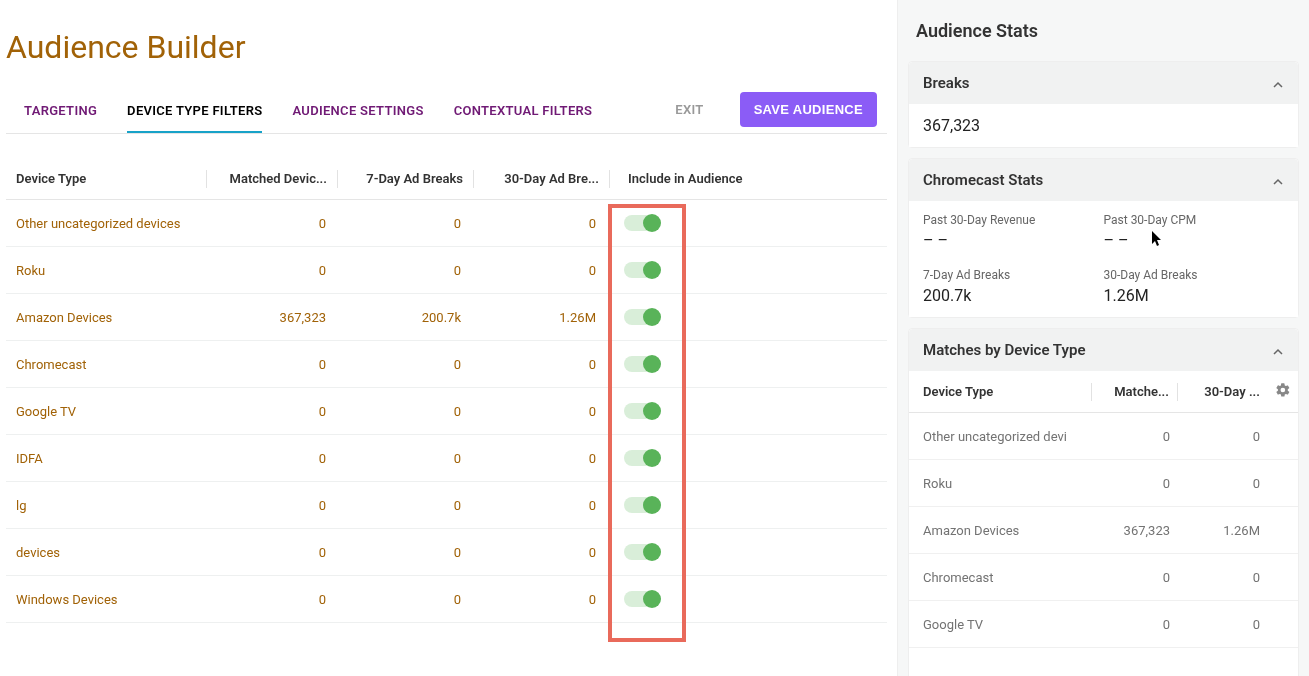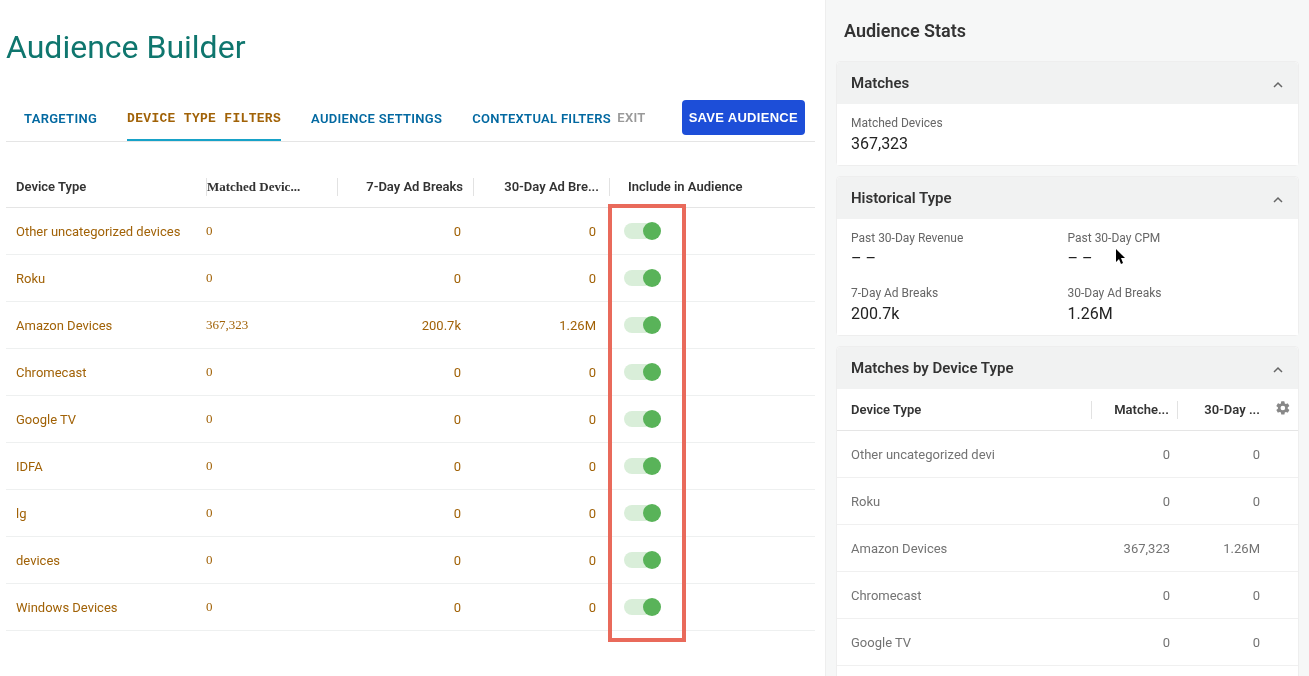--- a/index.html
+++ b/index.html
@@ -14,94 +14,93 @@
     display: flex;
   }
   .main {
     flex: 1;
     padding: 10px 10px 0 6px;
     position: relative;
   }
   .page-title {
     font-size: 32px;
     font-weight: 400;
-    color: #0f766e;
-    margin: 18px 0 34px 0;
+    color: #a16207;
+    margin: 18px 0 26px 0;
   }
   .top-row {
     display: flex;
     align-items: center;
     justify-content: space-between;
     border-bottom: 1px solid #e5e5e5;
     padding-right: 10px;
   }
   .tabs {
     display: flex;
     gap: 30px;
     padding-left: 18px;
   }
   .tab {
     font-size: 13px;
     font-weight: 600;
-    color: #0369a1;
+    color: #701a75;
     padding: 10px 0 14px 0;
     letter-spacing: 0.3px;
     cursor: pointer;
     position: relative;
   }
   .tab.active {
-    color: #a16207;
-    font-family: Liberation Mono, monospace;
+    color: #000000;
   }
   .tab.active::after {
     content: "";
     position: absolute;
     left: 0; right: 0; bottom: -1px;
     height: 2px;
     background: #17a2c8;
   }
   .actions {
     display: flex;
     align-items: center;
     gap: 36px;
     margin-bottom: 6px;
   }
   .btn-exit {
     color: #999; font-size: 13px; font-weight: 600; letter-spacing: 0.3px;
     cursor: pointer;
   }
   .btn-save {
-    background: #1d4ed8;
+    background: #8b5cf6;
     color: #fff;
     font-size: 13px;
     font-weight: 600;
     letter-spacing: 0.3px;
     border: none;
     border-radius: 4px;
-    padding: 10px 7px;
+    padding: 10px 14px;
     cursor: pointer;
   }
   .grid {
     margin-top: 24px;
   }
   .grid-header, .grid-row {
     display: flex;
     align-items: center;
     border-bottom: 1px solid #eef0f0;
     height: 47px;
   }
   .grid-header {
     font-size: 13px;
     font-weight: 600;
     color: #333;
     border-bottom: 1px solid #e5e5e5;
     height: 42px;
   }
   .c-type { width: 200px; padding-left: 10px; overflow: hidden; text-overflow: ellipsis; white-space: nowrap;}
-  .c-matched { width: 130px; text-align: left; padding-right: 10px; overflow: hidden; text-overflow: ellipsis; white-space: nowrap; font-family: Liberation Serif, serif;}
+  .c-matched { width: 130px; text-align: right; padding-right: 10px; overflow: hidden; text-overflow: ellipsis; white-space: nowrap;}
   .c-7day { width: 135px; text-align: right; padding-right: 10px; overflow: hidden; text-overflow: ellipsis; white-space: nowrap;}
   .c-30day { width: 135px; text-align: right; padding-right: 10px; overflow: hidden; text-overflow: ellipsis; white-space: nowrap;}
   .c-include { width: 200px; padding-left: 18px; }
   .grid-header .sep {
     border-left: 1px solid #e2e2e2;
     height: 18px;
     flex: 0 0 0;
   }
   .grid-row { font-size: 13px; color: #a16207; }
 
@@ -127,21 +126,21 @@
   }
 
   .cursor-arrow {
     position: absolute;
     font-size: 14px;
     color: #000;
   }
 
   
   .sidebar {
-    width: 484px;
+    width: 412px;
     background: #f6f7f7;
     border-left: 1px solid #eee;
     padding: 10px 10px 0 10px;
     overflow: hidden;
   }
   .sidebar-title {
     font-size: 18px;
     font-weight: 600;
     color: #333;
     padding: 10px 8px 20px 8px;
@@ -334,36 +333,35 @@
   </div>
 
   <div class="highlight-box" style="left:608px; top:204px; width:78px; height:438px;"></div>
 </div>
 
 <div class="sidebar">
   <div class="sidebar-title">Audience Stats</div>
 
   <div class="panel">
     <div class="panel-header">
-      <span>Matches</span>
+      <span>Breaks</span>
       <span class="chev">
         <svg viewBox="0 0 12 12">
             <path d="M2 8 L6 4 L10 8" stroke="#666" stroke-width="1.5" fill="none"></path>
           </svg>
       </span>
     </div>
     <div class="panel-body">
-      <div class="stat-label">Matched Devices</div>
       <div class="stat-value">367,323</div>
     </div>
   </div>
 
   <div class="panel">
     <div class="panel-header">
-      <span>Historical Type</span>
+      <span>Chromecast Stats</span>
       <span class="chev">
         <svg viewBox="0 0 12 12">
             <path d="M2 8 L6 4 L10 8" stroke="#666" stroke-width="1.5" fill="none"></path>
           </svg>
       </span>
     </div>
     <div class="panel-body">
       <div class="stat-grid2" style="position:relative;">
         <div>
           <div class="stat-label">Past 30-Day Revenue</div>

